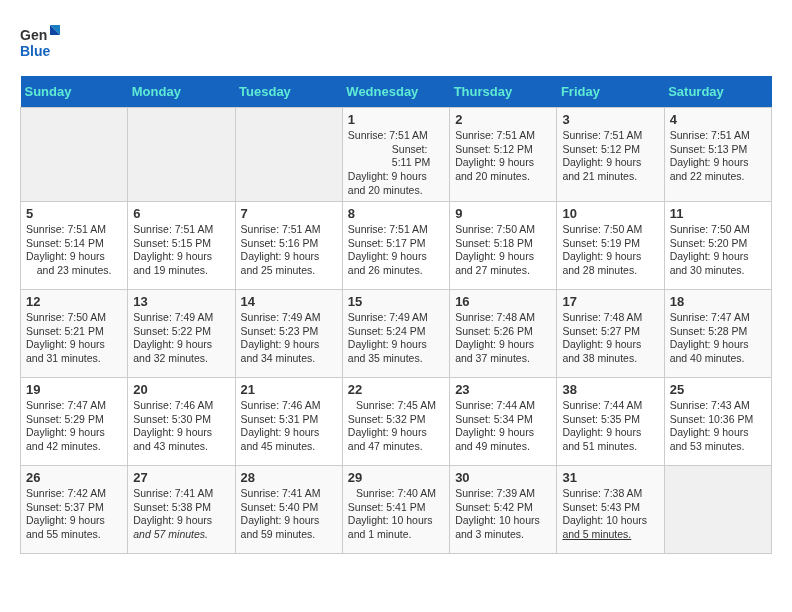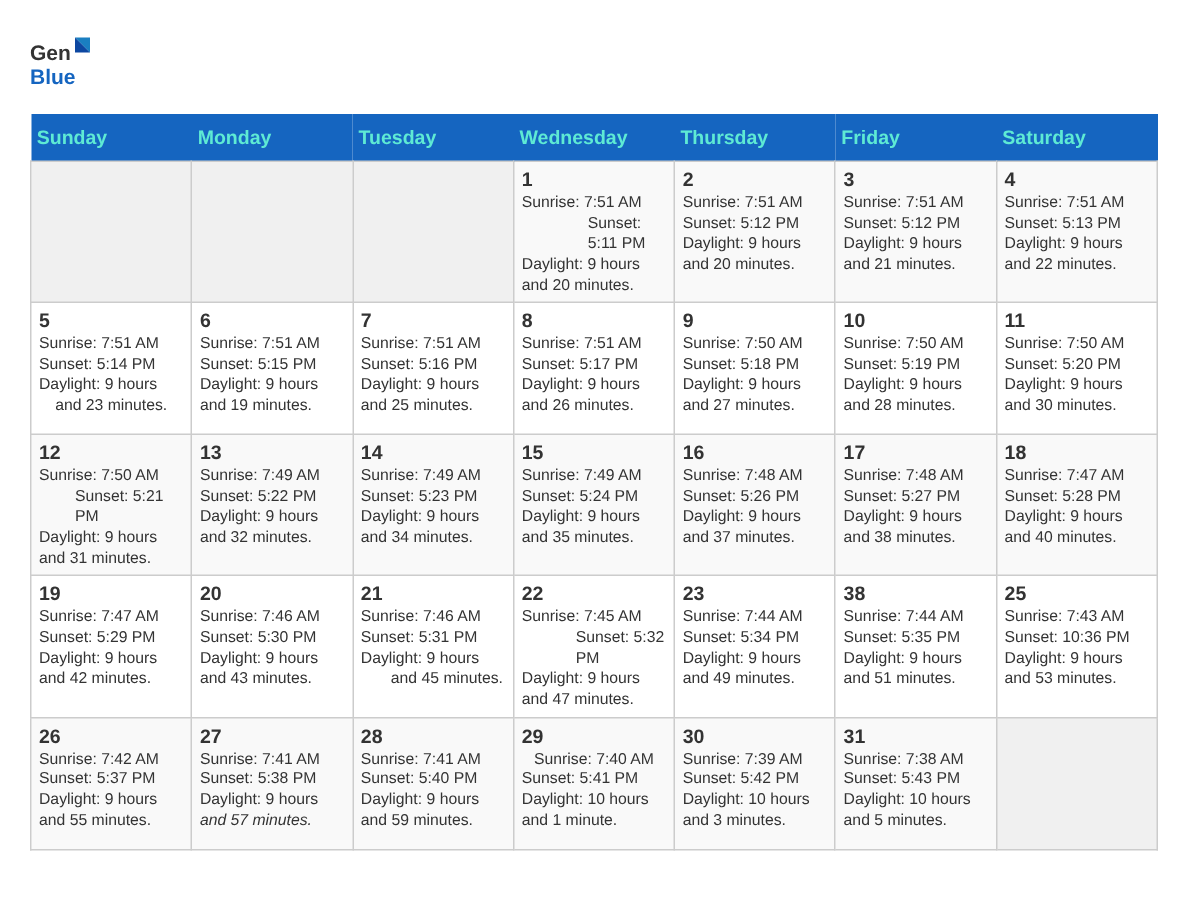--- a/index.html
+++ b/index.html
@@ -188,21 +188,21 @@
           <div style="line-height: 1.3;">Sunrise: 7:50 AM</div>
           <div style="line-height: 1.3;">Sunset: 5:20 PM</div>
           <div style="line-height: 1.3;">Daylight: 9 hours</div>
           <div style="line-height: 1.3;">and 30 minutes.</div>
         </td>
       </tr>
       <tr>
         <td>
           <span class="day-number">12</span>
           <div style="line-height: 1.3;">Sunrise: 7:50 AM</div>
-          <div style="line-height: 1.3; margin-left: 24px;">Sunset: 5:21 PM</div>
+          <div style="line-height: 1.3;">Sunset: 5:21 PM</div>
           <div style="line-height: 1.3;">Daylight: 9 hours</div>
           <div style="line-height: 1.3;">and 31 minutes.</div>
         </td>
         <td>
           <span class="day-number">13</span>
           <div style="line-height: 1.3;">Sunrise: 7:49 AM</div>
           <div style="line-height: 1.3;">Sunset: 5:22 PM</div>
           <div style="line-height: 1.3;">Daylight: 9 hours</div>
           <div style="line-height: 1.3;">and 32 minutes.</div>
         </td>
@@ -255,26 +255,26 @@
           <div style="line-height: 1.3;">Sunrise: 7:46 AM</div>
           <div style="line-height: 1.3;">Sunset: 5:30 PM</div>
           <div style="line-height: 1.3;">Daylight: 9 hours</div>
           <div style="line-height: 1.3;">and 43 minutes.</div>
         </td>
         <td>
           <span class="day-number">21</span>
           <div style="line-height: 1.3;">Sunrise: 7:46 AM</div>
           <div style="line-height: 1.3;">Sunset: 5:31 PM</div>
           <div style="line-height: 1.3;">Daylight: 9 hours</div>
-          <div style="line-height: 1.3; margin-left: 20px;">and 45 minutes.</div>
+          <div style="line-height: 1.3;">and 45 minutes.</div>
         </td>
         <td>
           <span class="day-number">22</span>
-          <div style="line-height: 1.3;">Sunrise: 7:45 AM</div>
-          <div style="line-height: 1.3; margin-left: 36px;">Sunset: 5:32 PM</div>
+          <div style="line-height: 1.3; text-align: center;">Sunrise: 7:45 AM</div>
+          <div style="line-height: 1.3;">Sunset: 5:32 PM</div>
           <div style="line-height: 1.3;">Daylight: 9 hours</div>
           <div style="line-height: 1.3;">and 47 minutes.</div>
         </td>
         <td>
           <span class="day-number">23</span>
           <div style="line-height: 1.3;">Sunrise: 7:44 AM</div>
           <div style="line-height: 1.3;">Sunset: 5:34 PM</div>
           <div style="line-height: 1.3;">Daylight: 9 hours</div>
           <div style="line-height: 1.3;">and 49 minutes.</div>
         </td>
@@ -327,18 +327,18 @@
           <div style="line-height: 1.3;">Sunrise: 7:39 AM</div>
           <div style="line-height: 1.3;">Sunset: 5:42 PM</div>
           <div style="line-height: 1.3;">Daylight: 10 hours</div>
           <div style="line-height: 1.3;">and 3 minutes.</div>
         </td>
         <td>
           <span class="day-number">31</span>
           <div style="line-height: 1.3;">Sunrise: 7:38 AM</div>
           <div style="line-height: 1.3;">Sunset: 5:43 PM</div>
           <div style="line-height: 1.3;">Daylight: 10 hours</div>
-          <div style="line-height: 1.3;">and 5 minutes.</div>
+          <div style="line-height: 1.3; text-decoration: underline;">and 5 minutes.</div>
         </td>
         <td class="empty-cell"></td>
       </tr>
     </tbody>
 </table>
 
 </body></html>

